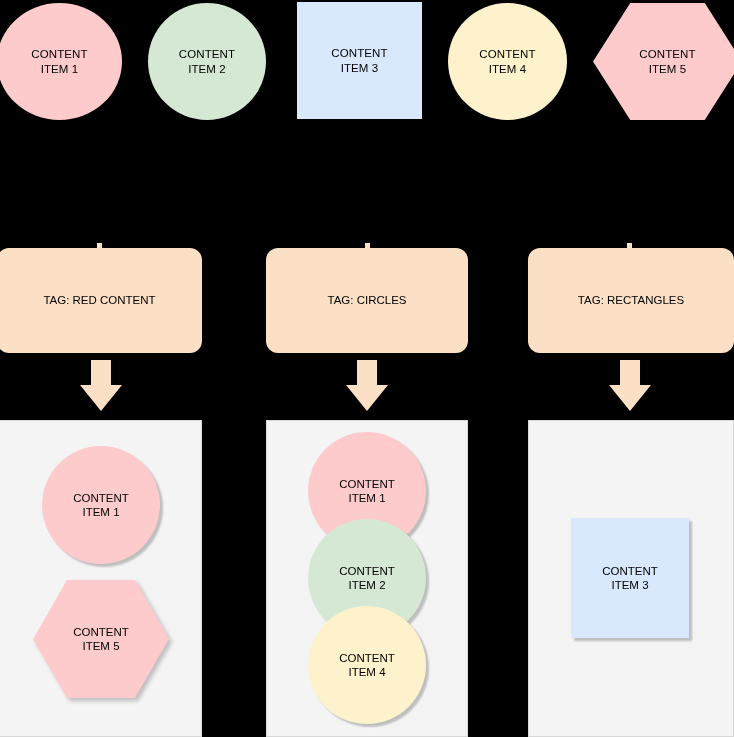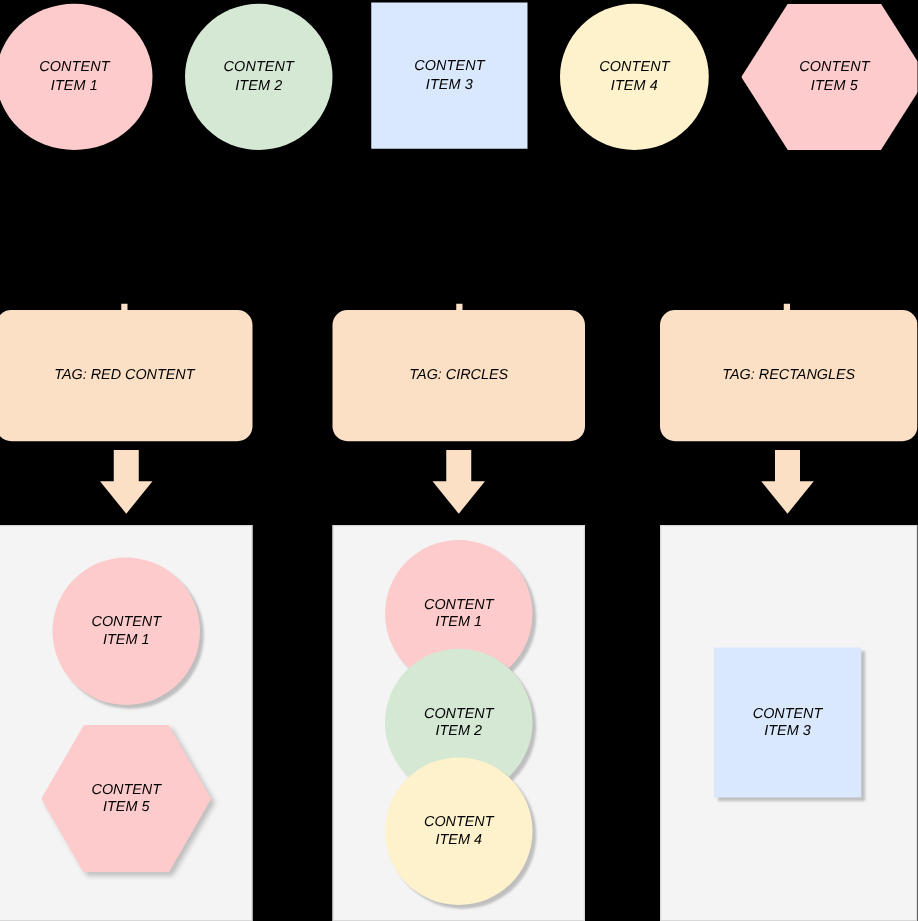--- a/index.html
+++ b/index.html
@@ -13,21 +13,20 @@
     position: relative;
     overflow: hidden;
     font-family: "Liberation Sans", sans-serif;
     color: #000000;
   }
   .stage {
     position: absolute;
     left: 0; top: 0;
     width: 734px;
     height: 737px;
-    font-style: italic;
   }
   .node {
     position: absolute;
     box-sizing: border-box;
     display: flex;
     align-items: center;
     justify-content: center;
     text-align: center;
     line-height: 1.25;
     color: #000000;

